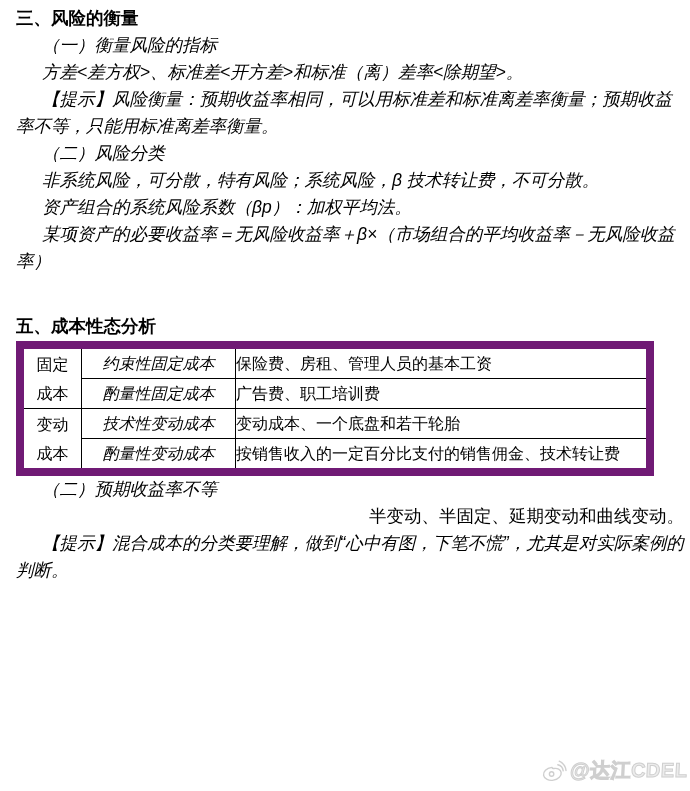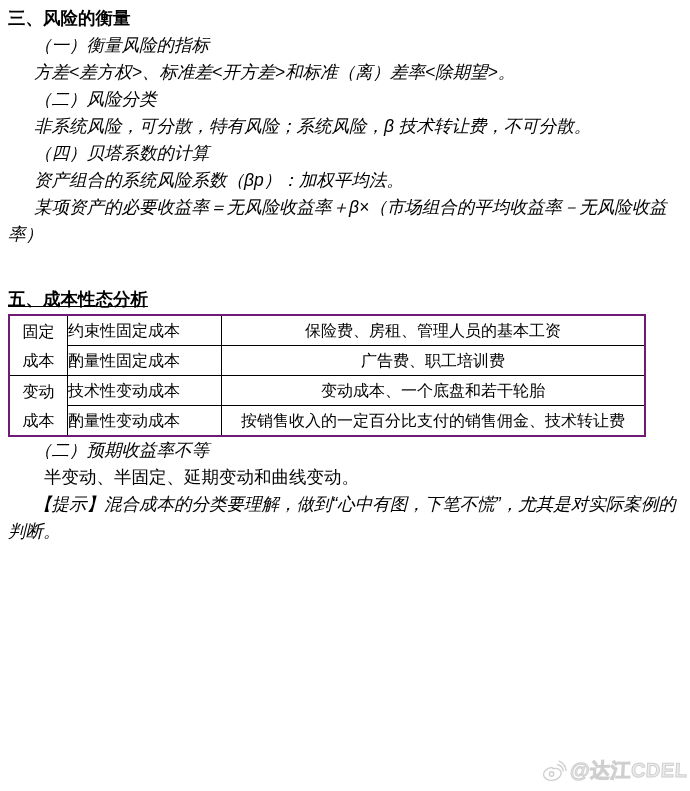--- a/index.html
+++ b/index.html
@@ -1,65 +1,65 @@
 <!DOCTYPE html>
 <html lang="zh"><head>
 <meta charset="utf-8">
 <style>
   html,body { margin:0; padding:0; background:#ffffff; }
   .page {
     position:relative;
     width:690px; height:788px;
     box-sizing:border-box;
-    padding:5px 6px 0 8px;
+    padding:5px 6px 0 16px;
     background:#ffffff;
     color:#000000;
     font-family:"Liberation Sans","DejaVu Sans",sans-serif;
     font-size:17.5px;
     line-height:27px;
     overflow:hidden;
   }
   h2.sec-heading {
     margin:0; padding:0;
     font-size:17.5px; font-weight:bold;
     line-height:27px;
   }
   h2.mt-capm { margin-top:36px; }
-  h2.mt-cost { margin-top:38px;text-decoration:underline; }
+  h2.mt-cost { margin-top:38px; }
   p { margin:0; padding:0; }
   p.sub, p.body { text-indent:26px;font-style:italic; }
-  p.deep { text-indent:36px; }
+  p.deep { text-indent:36px;text-align:right; }
   
   table.cost-table {
     border-collapse:collapse;
     table-layout:fixed;
     width:638px;
     margin:1px 0 0 0;
-    border:2px solid #701a75;
+    border:8px solid #701a75;
     font-size:16px;
     line-height:20px;
   }
   table.cost-table td {
     border:1px solid #000;
     height:29px;
     padding:0;
     vertical-align:middle;
     overflow:hidden;
   }
   td.cat { width:57px; text-align:center; }
   .cat-inner {
     display:inline-block;
     width:36px;
     word-break:break-all;
     line-height:29px;
     text-align:center;
     vertical-align:middle;
   }
-  td.typ { width:153px; white-space:nowrap; }
-  td.ex  { text-align:center; padding-left:13px; white-space:nowrap;margin-left:36px; }
+  td.typ { width:153px; text-align:center; white-space:nowrap;font-style:italic; }
+  td.ex  { text-align:left; padding-left:13px; white-space:nowrap;margin-left:36px; }
   td.sep-b { border-bottom-color:#999999; }
   td.sep-t { border-top-color:#999999; }
   
   .watermark {
     position:absolute;
     right:3px; bottom:4px;
     display:flex; align-items:center; gap:3px;
     pointer-events:none;
   }
   .wm-text {
@@ -73,23 +73,23 @@
 </style>
 </head>
 <body>
 
 <div class="page">
 
   <section>
     <h2 class="sec-heading">三、风险的衡量</h2>
     <p class="sub">（一）衡量风险的指标</p>
     <p class="body">方差&lt;差方权&gt;、标准差&lt;开方差&gt;和标准（离）差率&lt;除期望&gt;。</p>
+    <p class="body">【提示】风险衡量：预期收益率相同，可以用标准差和标准离差率衡量；预期收益率不等，只能用标准离差率衡量。</p>
     <p class="sub">（二）风险分类</p>
     <p class="body">非系统风险，可分散，特有风险；系统风险，β 技术转让费，不可分散。</p>
-    <p class="sub">（四）贝塔系数的计算</p>
     <p class="body">资产组合的系统风险系数（βp）：加权平均法。</p>
   </section>
 
   <section>
     <p class="body">某项资产的必要收益率＝无风险收益率＋β×（市场组合的平均收益率－无风险收益率）</p>
   </section>
 
   <section>
     <h2 class="sec-heading mt-cost">五、成本性态分析</h2>
 

